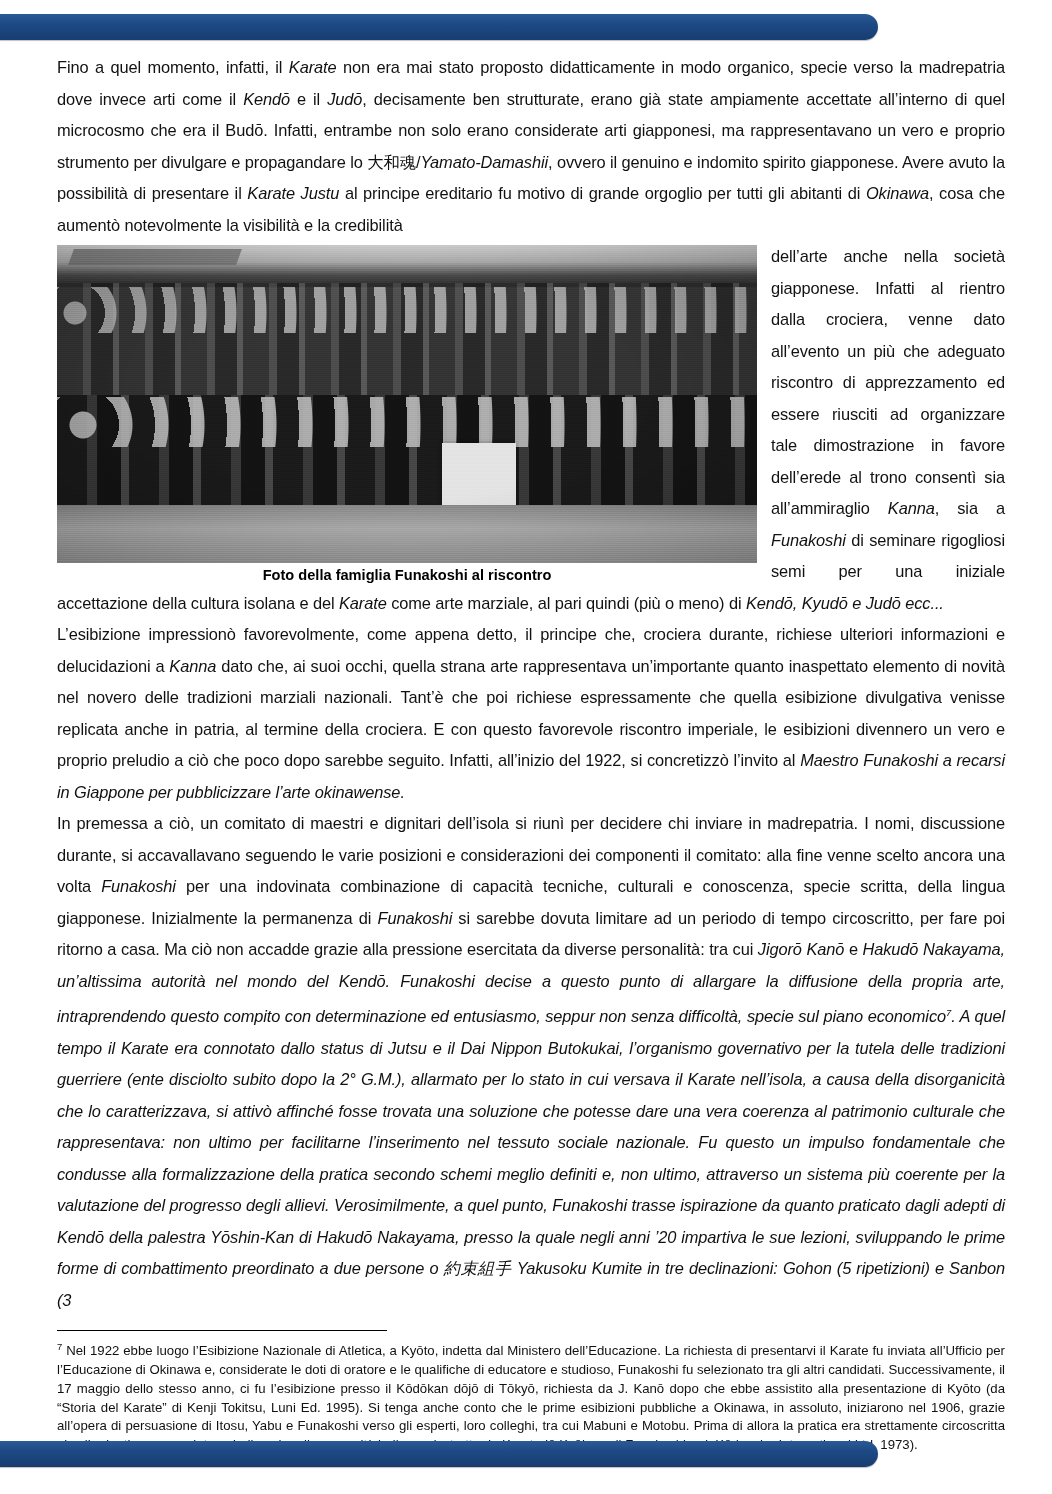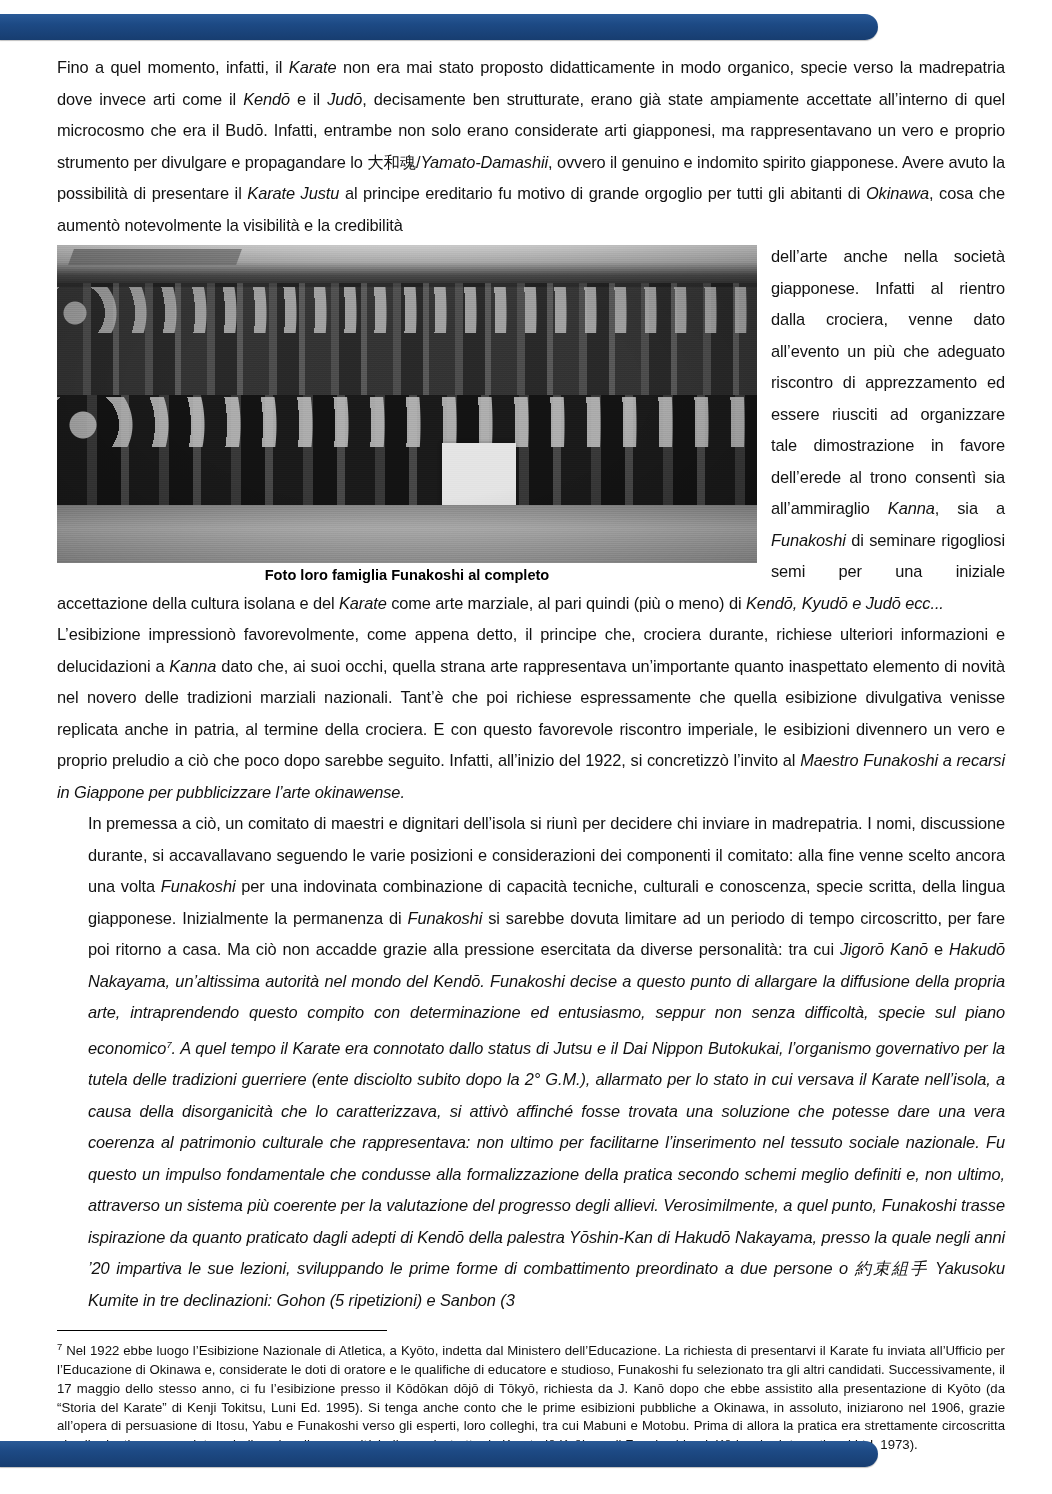--- a/index.html
+++ b/index.html
@@ -51,21 +51,21 @@
 
   p.body {
     margin: 0;
     text-align: justify;
     text-justify: inter-word;
     font-size: 16.4px;
     line-height: 31.5px;
     letter-spacing: -0.1px;
     color: #111111;
   }
-  p.body + p.body { margin-top: 0; margin-left: 31px; }
+  p.body + p.body { margin-top: 0; }
 
   i, .it { font-style: italic; }
 
   
   .figure {
     float: left;
     width: 700px;
     margin: 4px 14px 2px 0;
   }
   .photo {
@@ -226,21 +226,21 @@
         <div class="wallband"></div>
         <div class="rowback"></div>
         <div class="headsback"></div>
         <div class="rowfront"></div>
         <div class="headsfront"></div>
         <div class="paper"></div>
         <div class="ground"></div>
         <div class="vignette"></div>
         <div class="grain"></div>
       </div>
-      <div class="caption">Foto loro famiglia Funakoshi al completo</div>
+      <div class="caption">Foto della famiglia Funakoshi al riscontro</div>
     </div>
 
     <p class="body">
       <span>dell’arte anche nella società giapponese. Infatti al rientro dalla crociera, venne dato all’evento un più che adeguato riscontro di apprezzamento ed essere riusciti ad organizzare tale dimostrazione in favore dell’erede al trono consentì sia all’ammiraglio <i>Kanna</i>, sia a <i>Funakoshi</i> di seminare rigogliosi semi per una iniziale accettazione della cultura isolana e del <i>Karate</i> come arte marziale, al pari quindi (più o meno) di <i>Kendō, Kyudō e <i>Judō</i> ecc...</i></span>
     </p>
 
     <div class="clear"></div>
 
     <p class="body">
       <span>L’esibizione impressionò favorevolmente, come appena detto, il principe che, crociera durante, richiese ulteriori informazioni e delucidazioni a <i>Kanna</i> dato che, ai suoi occhi, quella strana arte rappresentava un’importante quanto inaspettato elemento di novità nel novero delle tradizioni marziali nazionali. Tant’è che poi richiese espressamente che quella esibizione divulgativa venisse replicata anche in patria, al termine della crociera.  E con questo favorevole riscontro imperiale, le esibizioni divennero un vero e proprio preludio a ciò che poco dopo sarebbe seguito. Infatti, all’inizio del 1922, si concretizzò l’invito al <i>Maestro <i>Funakoshi</i> a recarsi in Giappone per pubblicizzare l’arte <i>okinawense</i>.</i></span>

